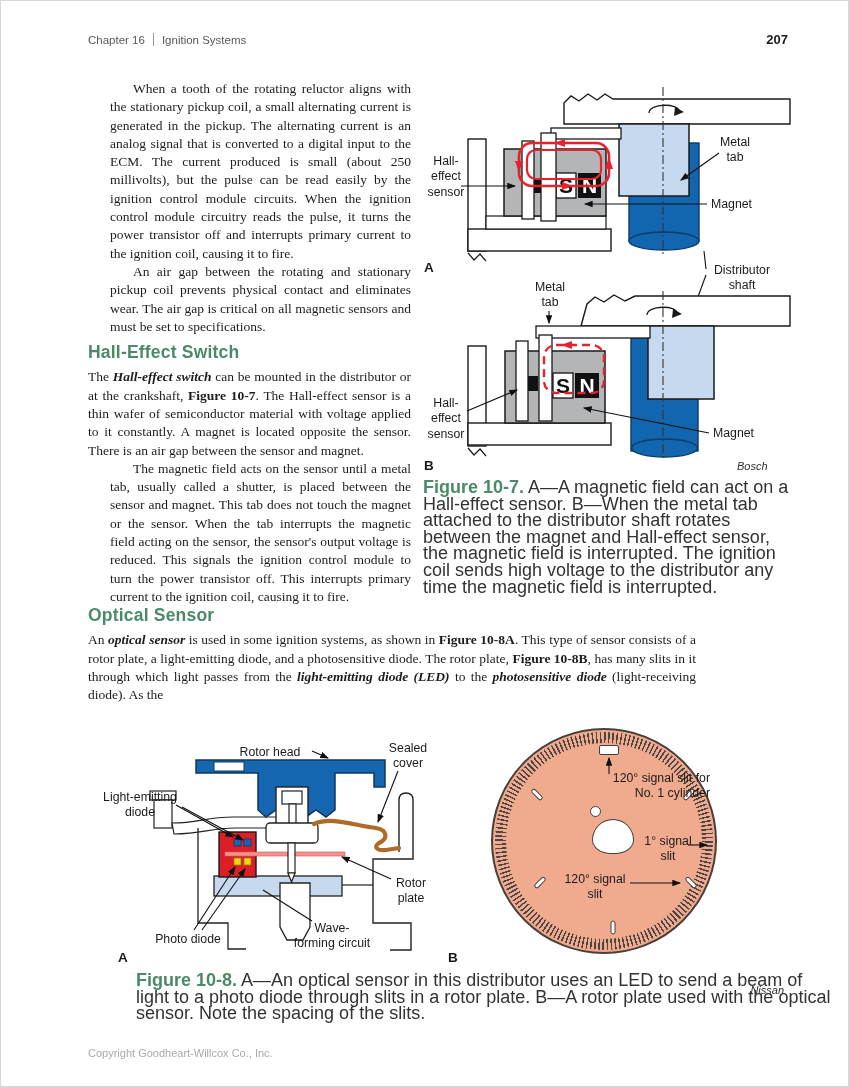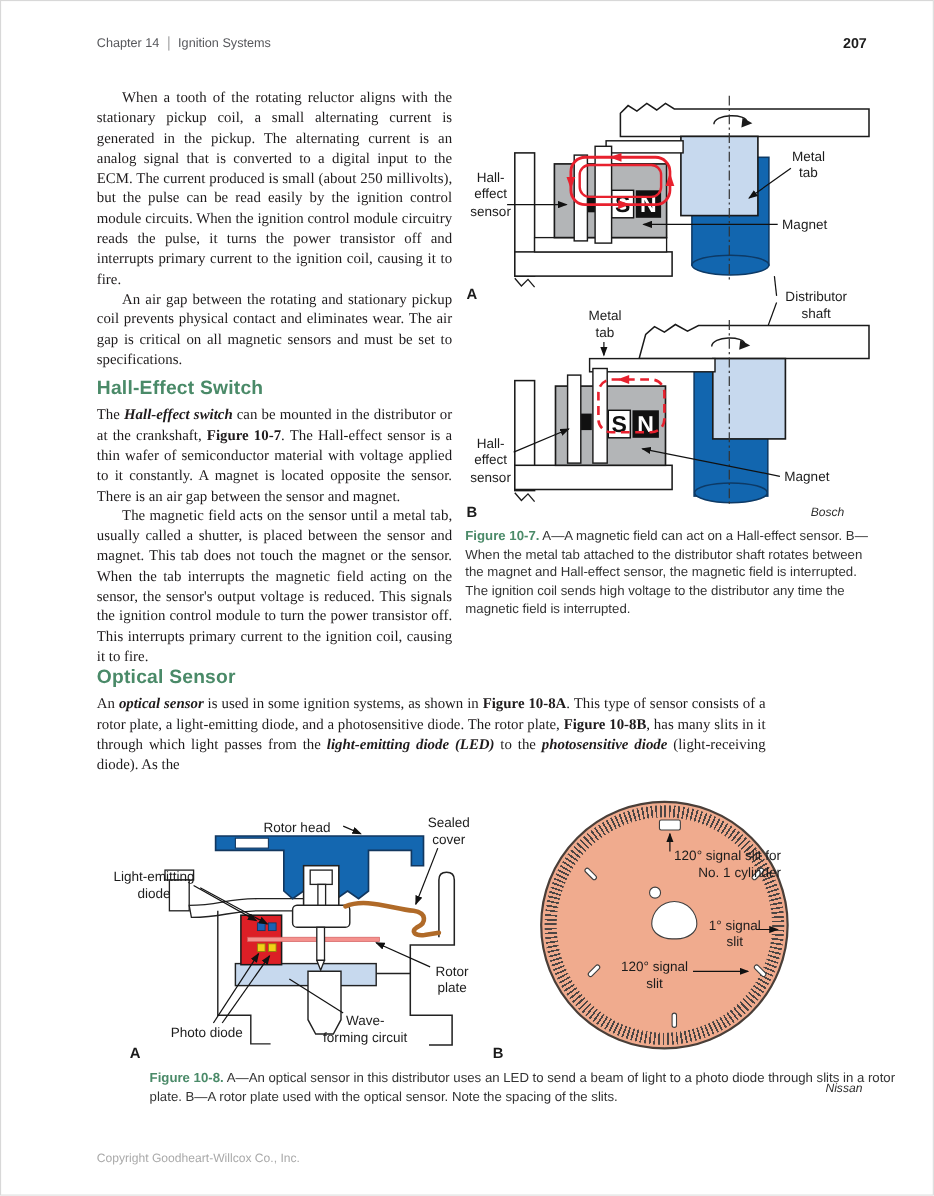--- a/index.html
+++ b/index.html
@@ -12,31 +12,31 @@
         border:1px solid #d8d8d8;box-sizing:border-box;overflow:hidden;
         font-family:"Liberation Serif",serif;color:var(--ink);}
   
   .header{position:absolute;left:87px;top:31px;width:700px;display:flex;align-items:center;
           font-family:"Liberation Sans",sans-serif;font-size:11.5px;color:#56575b;}
   .hdr-div{display:inline-block;width:1px;height:13px;background:#9a9a9b;margin:0 8px;}
   .pagenum{margin-left:auto;font-weight:bold;font-size:13px;color:#1c1c1c;}
   
   .col-left{position:absolute;left:87px;top:79px;width:323px;}
   .body{margin:0;font-size:13.5px;line-height:18.3px;text-align:justify;color:var(--ink);}
-  .ind{text-indent:23px;}
+  .ind{text-indent:23px;margin-left:22px;}
   h2.sect{margin:7px 0 6px 0;font-family:"Liberation Sans",sans-serif;font-weight:bold;
           font-size:17.5px;line-height:1.1;color:var(--green);letter-spacing:0.2px;}
   .optical{position:absolute;left:87px;top:605px;width:608px;}
   .optical h2.sect{margin-top:0;}
   .seg-b{font-weight:bold;}
   .seg-bi{font-weight:bold;font-style:italic;}
   .seg-lead{font-weight:bold;color:var(--green);}
   
   .caption{position:absolute;margin:0;font-family:"Liberation Sans",sans-serif;
-           font-size:12px;line-height:16.6px;color:var(--cap);}
+           font-size:18px;line-height:16.6px;color:var(--cap);}
   .cap107{left:422px;top:478px;width:366px;}
   .cap108{left:87px;top:971px;width:700px;margin-left:48px;}
   
   .fig107{position:absolute;left:422px;top:82px;width:368px;height:395px;}
   .fig108{position:absolute;left:87px;top:726px;width:702px;height:245px;}
   .fig107 svg,.fig108 svg.parta{position:absolute;left:0;top:0;}
   .flabel{position:absolute;font-family:"Liberation Sans",sans-serif;font-size:12.3px;
           line-height:1.25;color:#1c1c1c;white-space:pre-line;text-align:center;}
   .flabel.la{text-align:left;}
   .marker{position:absolute;font-family:"Liberation Sans",sans-serif;font-weight:bold;
@@ -65,21 +65,21 @@
   .footer{position:absolute;left:87px;top:1046px;font-family:"Liberation Sans",sans-serif;
           font-size:11px;color:#a9a9a9;}
   svg text.sn{font-family:"Liberation Sans",sans-serif;font-weight:bold;font-size:21px;}
 </style>
 </head>
 <body>
 
 <div class="page">
 
   <div class="header">
-    <span>Chapter 14</span>
+    <span>Chapter 16</span>
     <span class="hdr-div"></span>
     <span>Ignition Systems</span>
     <span class="pagenum">207</span>
   </div>
 
   <div class="col-left">
     <p class="body ind">When a tooth of the rotating reluctor aligns with the stationary pickup coil, a small alternating current is generated in the pickup. The alternating current is an analog signal that is converted to a digital input to the ECM. The current produced is small (about 250 millivolts), but the pulse can be read easily by the ignition control module circuits. When the ignition control module circuitry reads the pulse, it turns the power transistor off and interrupts primary current to the ignition coil, causing it to fire.</p>
     <p class="body ind">An air gap between the rotating and stationary pickup coil prevents physical contact and eliminates wear. The air gap is critical on all magnetic sensors and must be set to specifications.</p>
     <h2 class="sect">Hall-Effect Switch</h2>
     <p class="body"><span>The </span><span class="seg-bi">Hall-effect switch</span><span> can be mounted in the distributor or at the crankshaft, </span><span class="seg-b">Figure 10-7</span><span>. The Hall-effect sensor is a thin wafer of semiconductor material with voltage applied to it constantly. A magnet is located opposite the sensor. There is an air gap between the sensor and magnet.</span></p>

